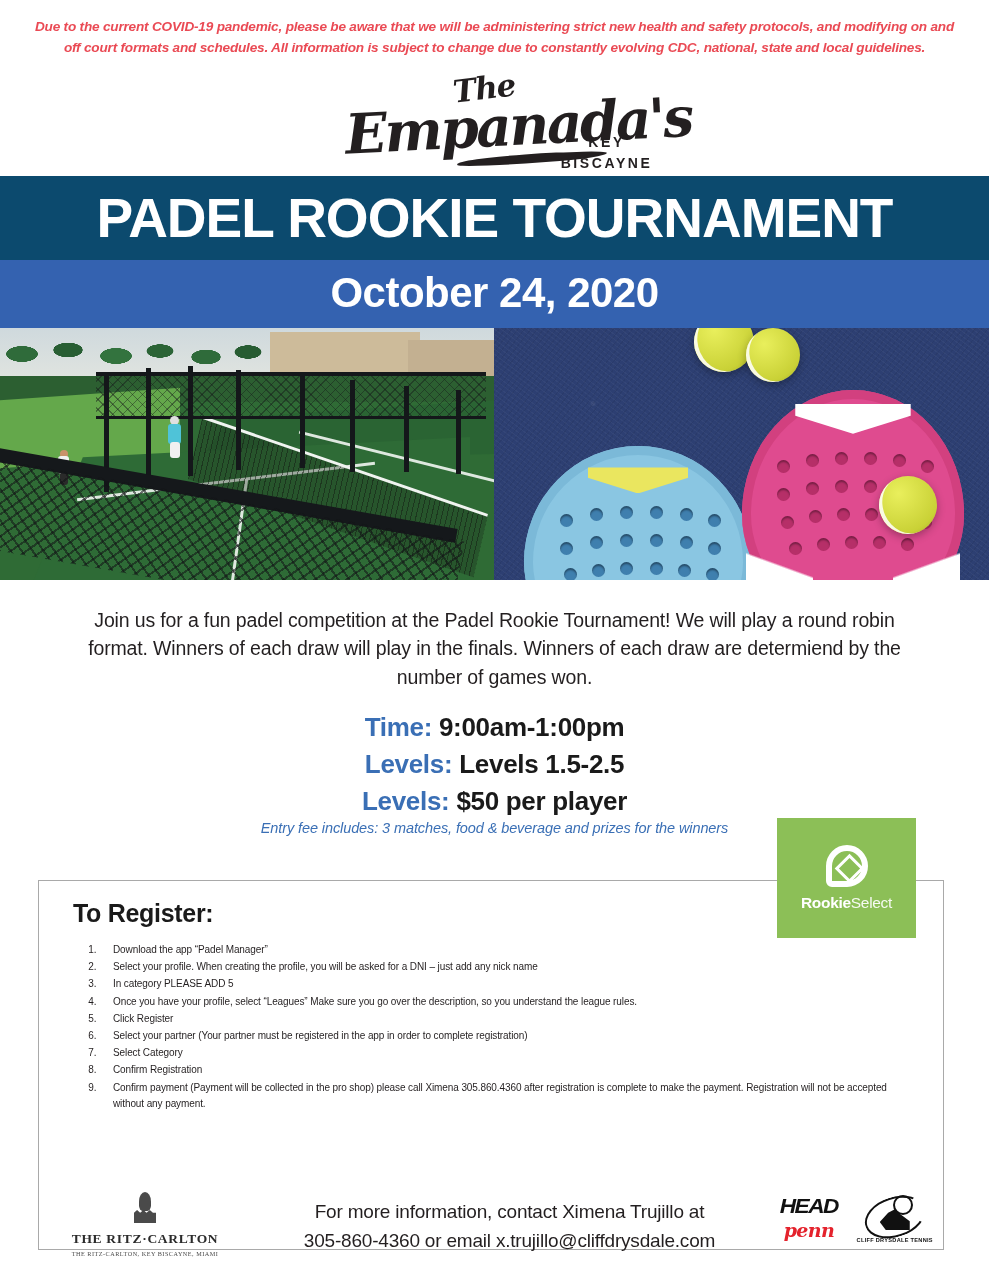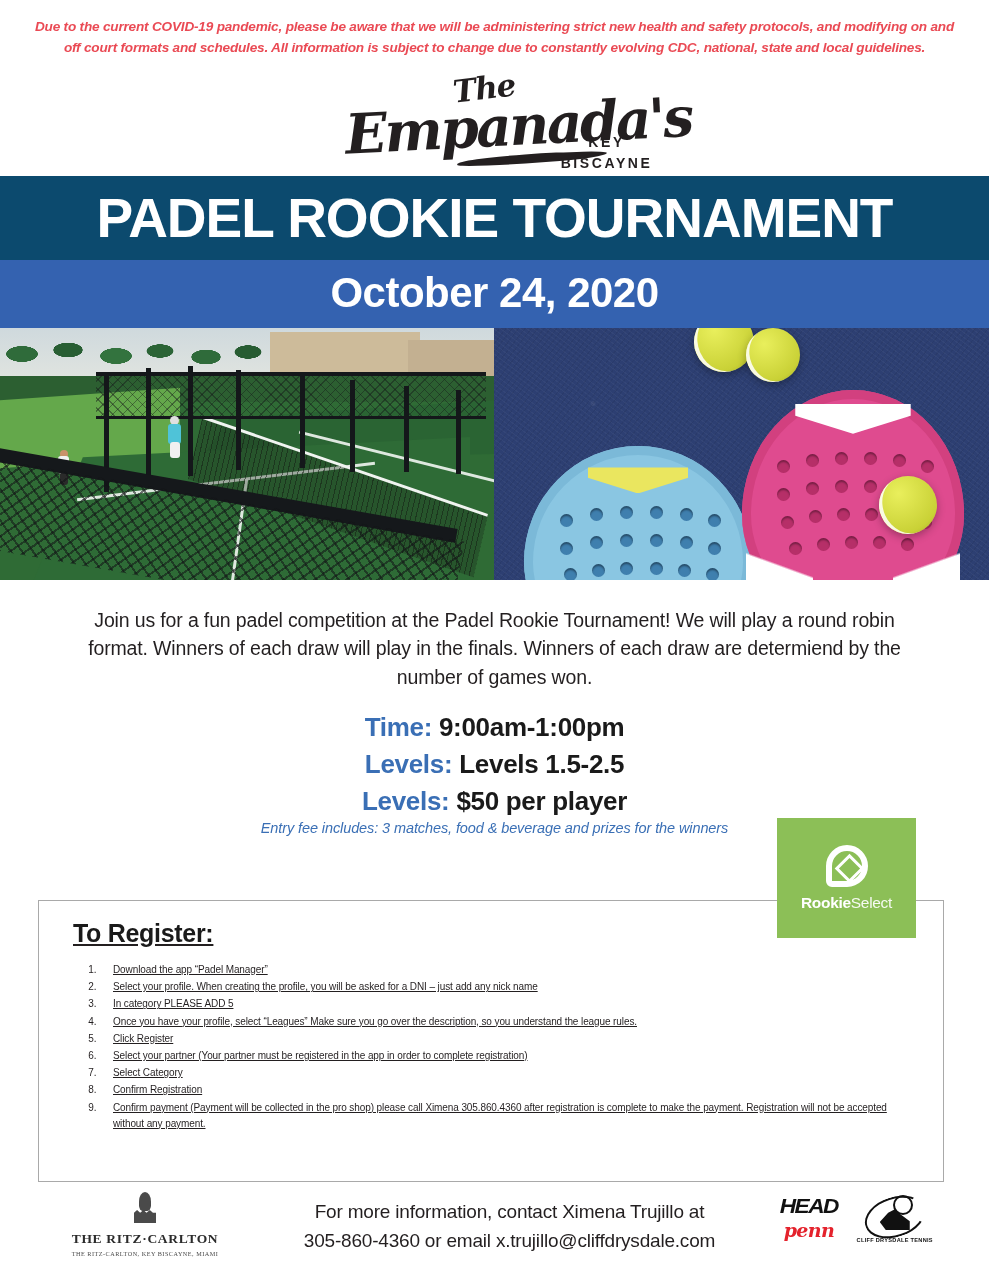--- a/index.html
+++ b/index.html
@@ -346,26 +346,25 @@
     transform: rotate(45deg);
   }
   .pm-text { font-size: 15.5px; color: #ffffff; letter-spacing: -0.3px; }
   .pm-text b { font-weight: bold; }
   .pm-text span { font-weight: normal; opacity: .92; }
 
   
   .register-box {
     position: absolute;
     left: 38px;
-    top: 900px;
+    top: 880px;
     width: 906px;
-    height: 282px;
+    height: 370px;
     border: 1.5px solid #a9a9a9;
     box-sizing: border-box;
-    text-decoration: underline;
   }
   .register-inner { padding: 18px 26px 0 34px; }
   .register-title {
     font-size: 25px;
     font-weight: bold;
     color: #1a1a1a;
     margin: 0 0 14px 0;
     letter-spacing: -0.3px;
   }
   ol.steps {

